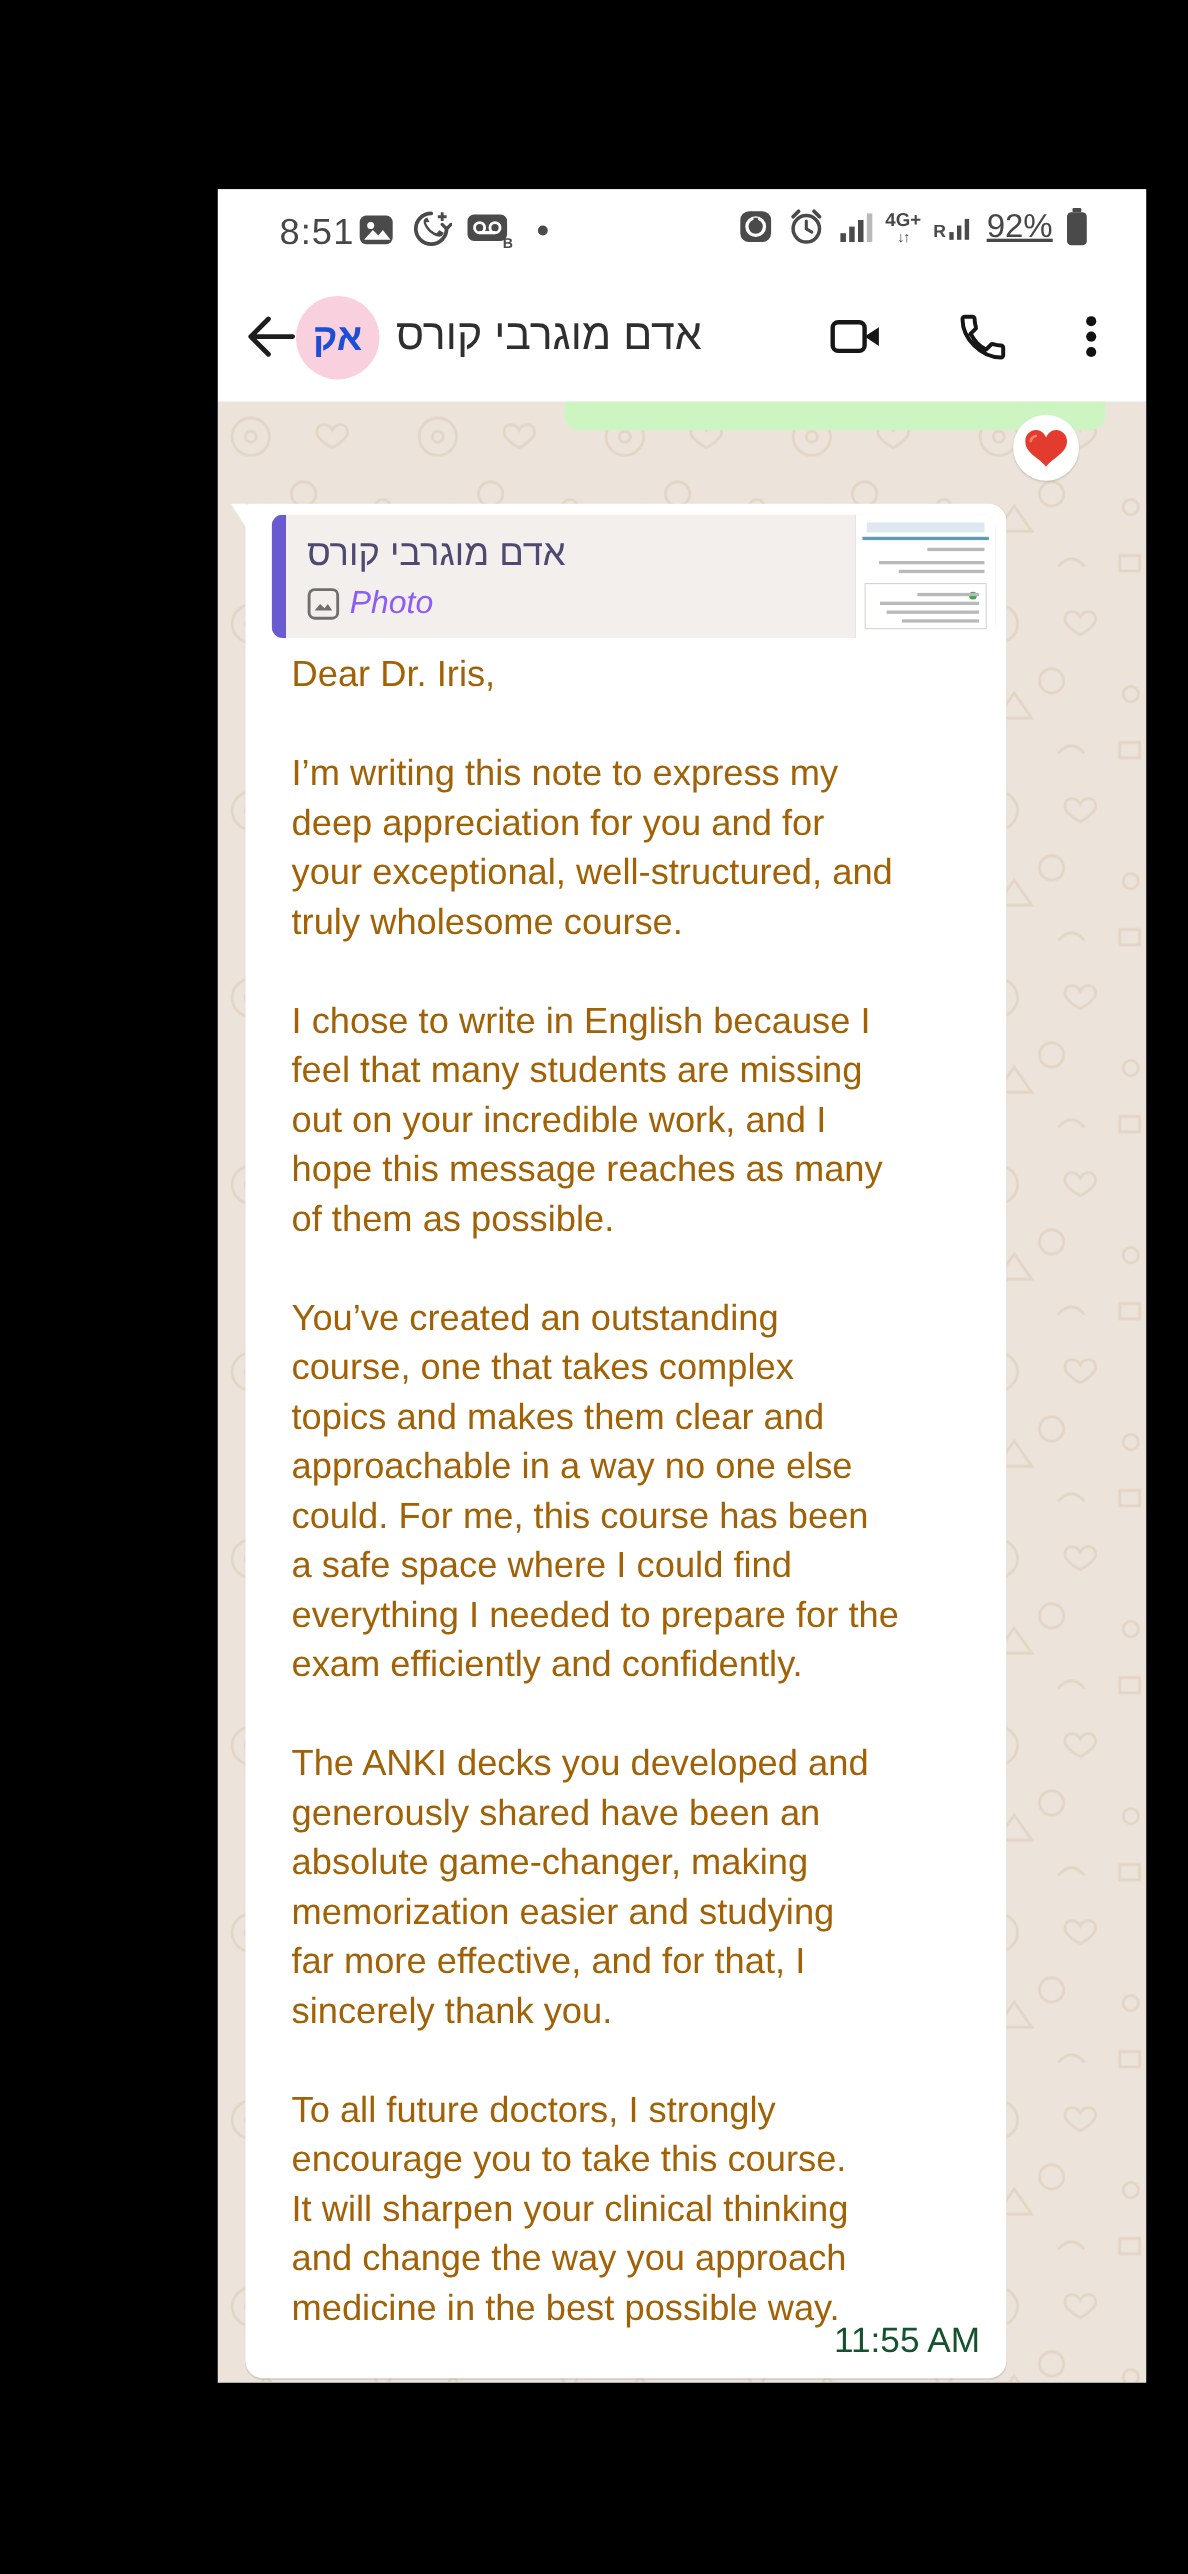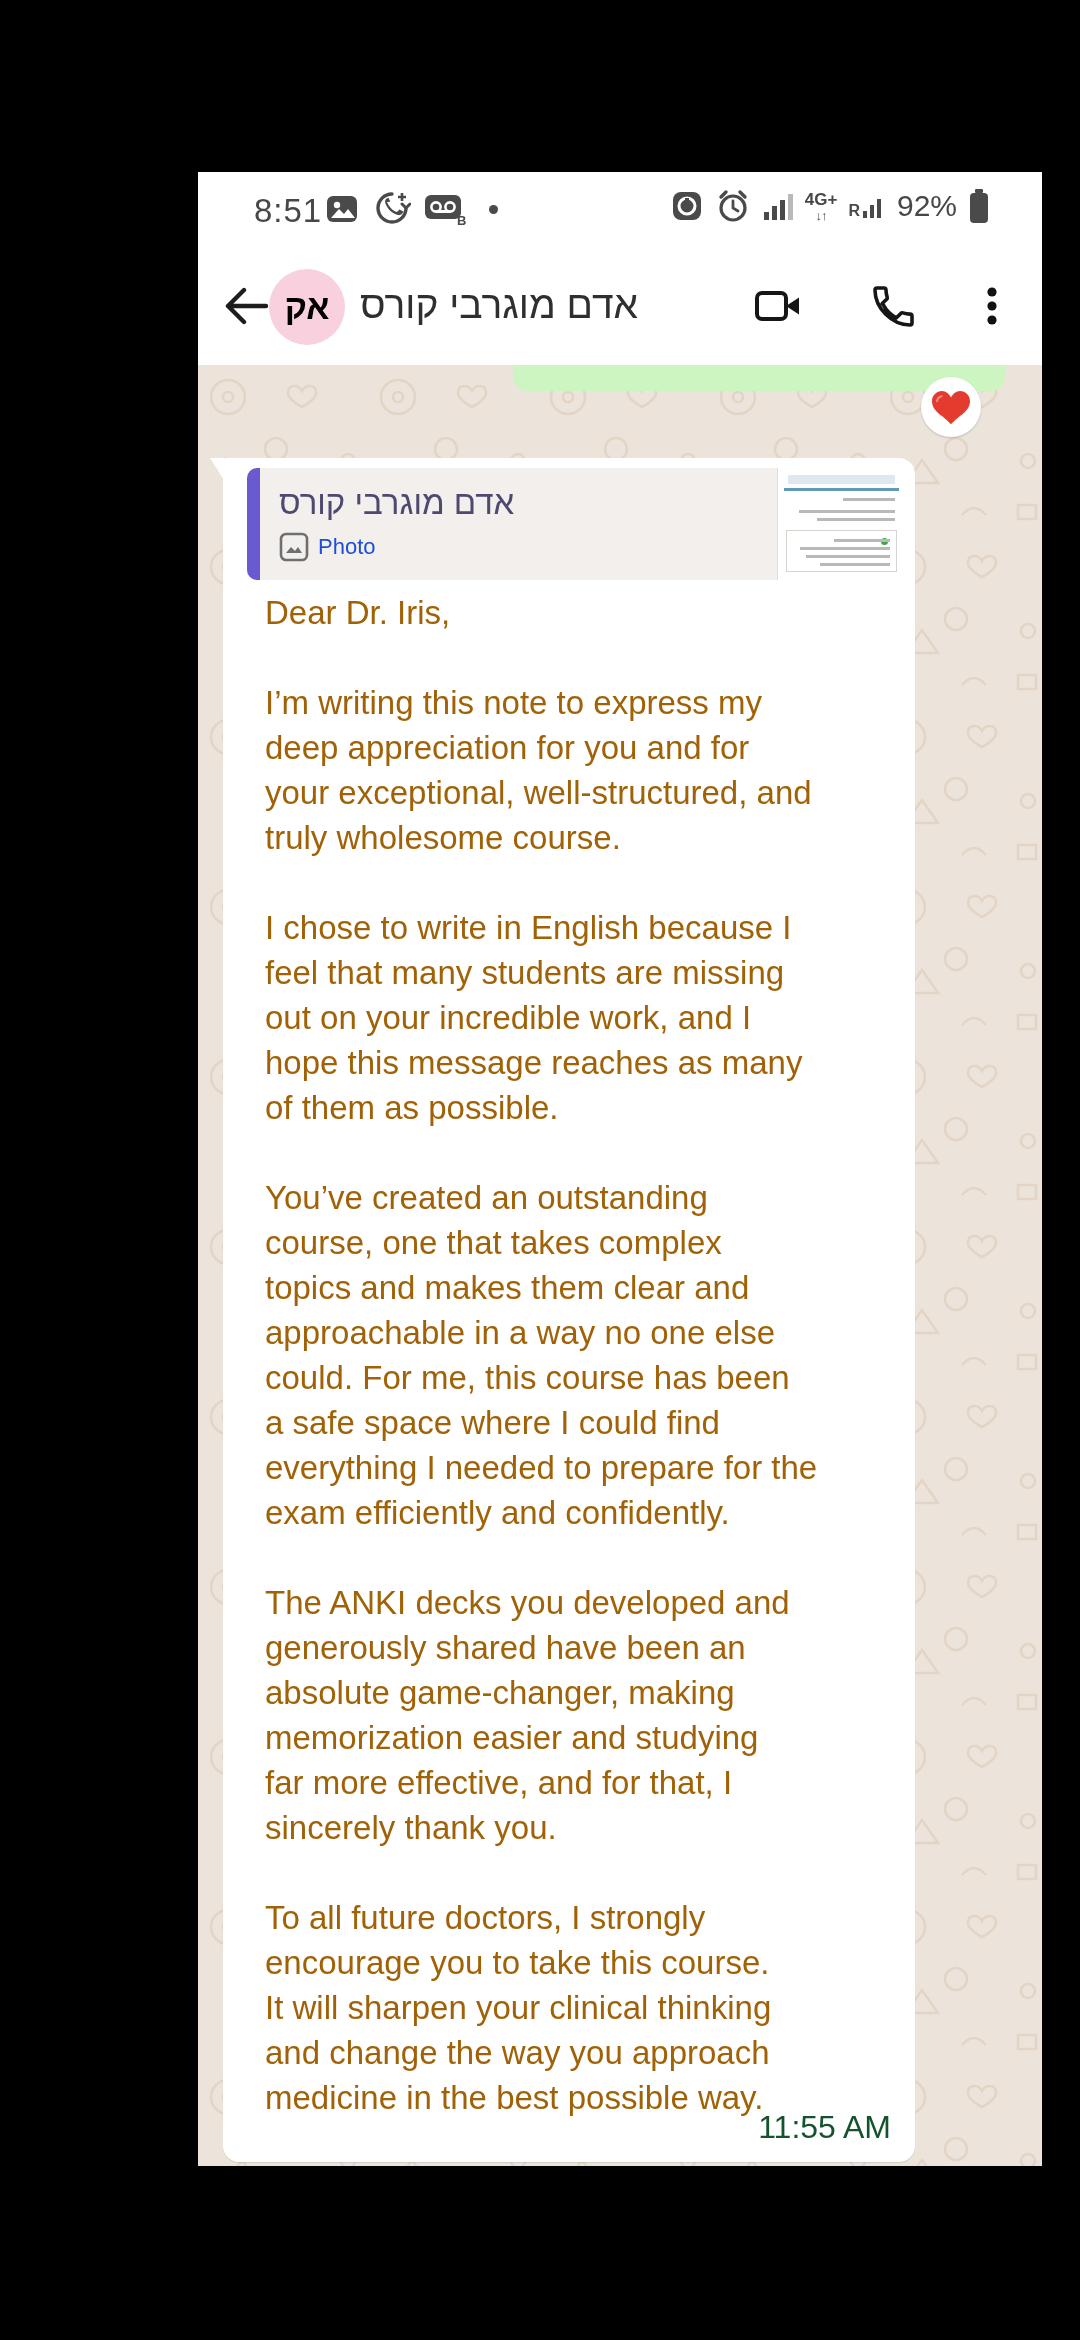--- a/index.html
+++ b/index.html
@@ -14,28 +14,28 @@
   
   .statusbar { position:absolute; left:0; top:0; width:844px; height:76px;
                background:#fff; color:#474747; }
   .sb-time { position:absolute; left:56px; top:20px; font-size:33px; letter-spacing:1px; }
   .sb-left { position:absolute; left:126px; top:18px; display:flex; align-items:center; gap:13px; }
   .sb-right { position:absolute; right:52px; top:16px; display:flex; align-items:center; gap:11px; }
   .sb-dot { width:9px; height:9px; border-radius:50%; background:#4a4a4a; margin-left:10px; }
   .net { display:flex; flex-direction:column; align-items:center; line-height:1; color:#474747; }
   .net b { font-size:17px; font-weight:bold; }
   .net span { font-size:13px; margin-top:1px; letter-spacing:-1px; }
-  .pct { font-size:30px; color:#474747; }
+  .pct { font-size:30px; color:#474747;text-decoration:underline; }
 
   
   .header { position:absolute; left:0; top:76px; width:844px; height:117px; background:#fff; }
   .back { position:absolute; left:20px; top:30px; width:56px; height:56px; }
   .avatar { position:absolute; left:71px; top:21px; width:76px; height:76px; border-radius:50%;
             background:#f9d0de; display:flex; align-items:center; justify-content:center;
-            color:#000000; font-size:34px; font-weight:bold; }
+            color:#1d4ed8; font-size:34px; font-weight:bold; }
   .gtitle { position:absolute; left:162px; top:35px; font-size:39px; color:#2f2f2f; white-space:nowrap; }
   .hicon { position:absolute; top:32px; width:52px; height:52px; }
   .hicon.video { left:554px; } .hicon.call { left:668px; } .hicon.menu { left:768px; }
 
   
   .chat { position:absolute; left:0; top:193px; width:844px; height:1801px;
           background:#ece4db; overflow:hidden; }
   .doodle { position:absolute; left:0; top:0; width:100%; height:100%; }
 
   .green-stub { position:absolute; left:315px; top:0; width:492px; height:26px;
@@ -49,21 +49,21 @@
             background:#fff; border-radius:16px; border-top-left-radius:4px;
             box-shadow:0 1px 1px rgba(0,0,0,.10); }
   .tail { position:absolute; left:-13px; top:0; width:0; height:0;
           border-top:22px solid #fff; border-left:14px solid transparent; }
 
   .quote { position:absolute; left:24px; top:10px; width:658px; height:112px;
            background:#f2efec; border-radius:10px; overflow:hidden; }
   .qbar { position:absolute; left:0; top:0; width:13px; height:112px; background:#6a5ad0; }
   .qsender { position:absolute; left:32px; top:16px; font-size:33px; color:#4f4870; }
   .qrow { position:absolute; left:32px; top:64px; display:flex; align-items:center; gap:9px;
-          color:#1d4ed8; font-size:22px; }
+          color:#8b5cf6; font-size:29px;font-style:italic; }
   .thumb { position:absolute; right:0; top:0; width:128px; height:112px; background:#fff;
            border-left:1px solid #e2dfda; }
   .th-title { position:absolute; left:10px; top:7px; right:10px; height:9px; background:#dde8f1; }
   .th-rule { position:absolute; left:6px; top:20px; right:6px; height:3px; background:#5f9bb5; }
   .th-line { position:absolute; height:3px; background:#b9b9b9; right:10px; }
   .th-box { position:absolute; left:8px; top:62px; right:8px; height:42px;
             border:1px solid #d7d4cf; background:#fff; }
   .th-box .th-line { right:6px; }
   .th-dot { position:absolute; right:8px; top:7px; width:7px; height:7px; border-radius:50%;
             background:#39a845; }

